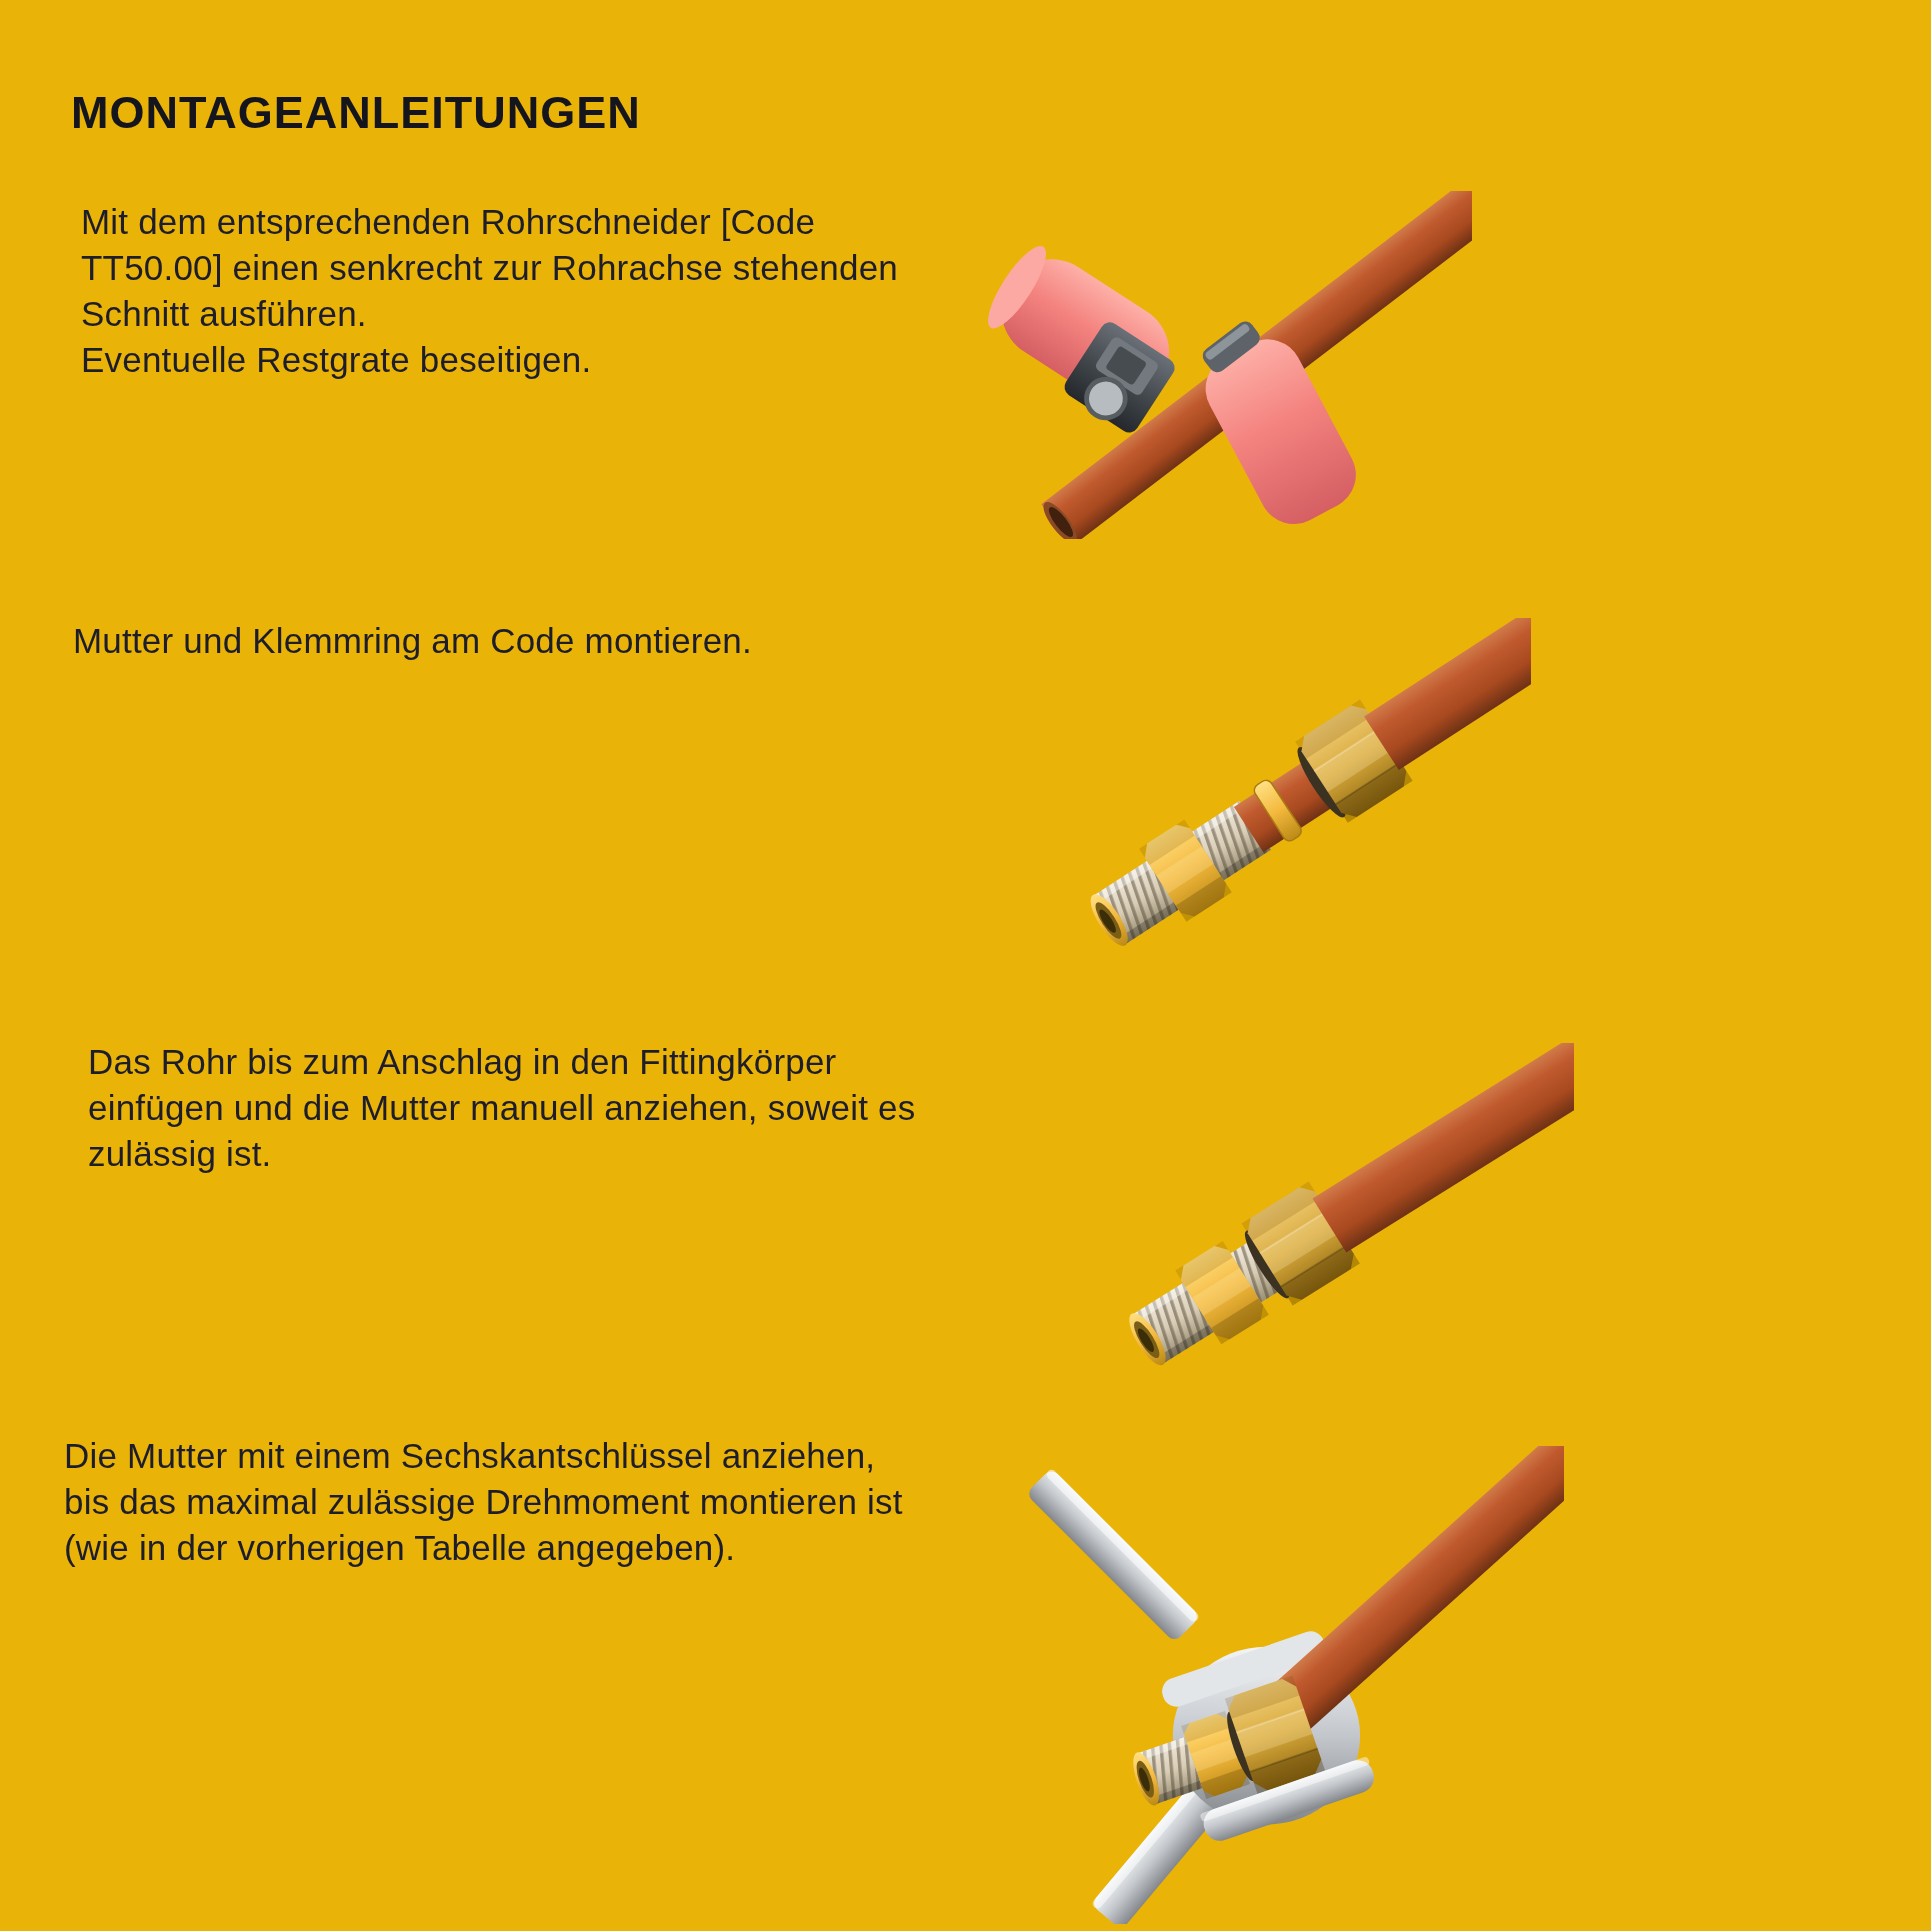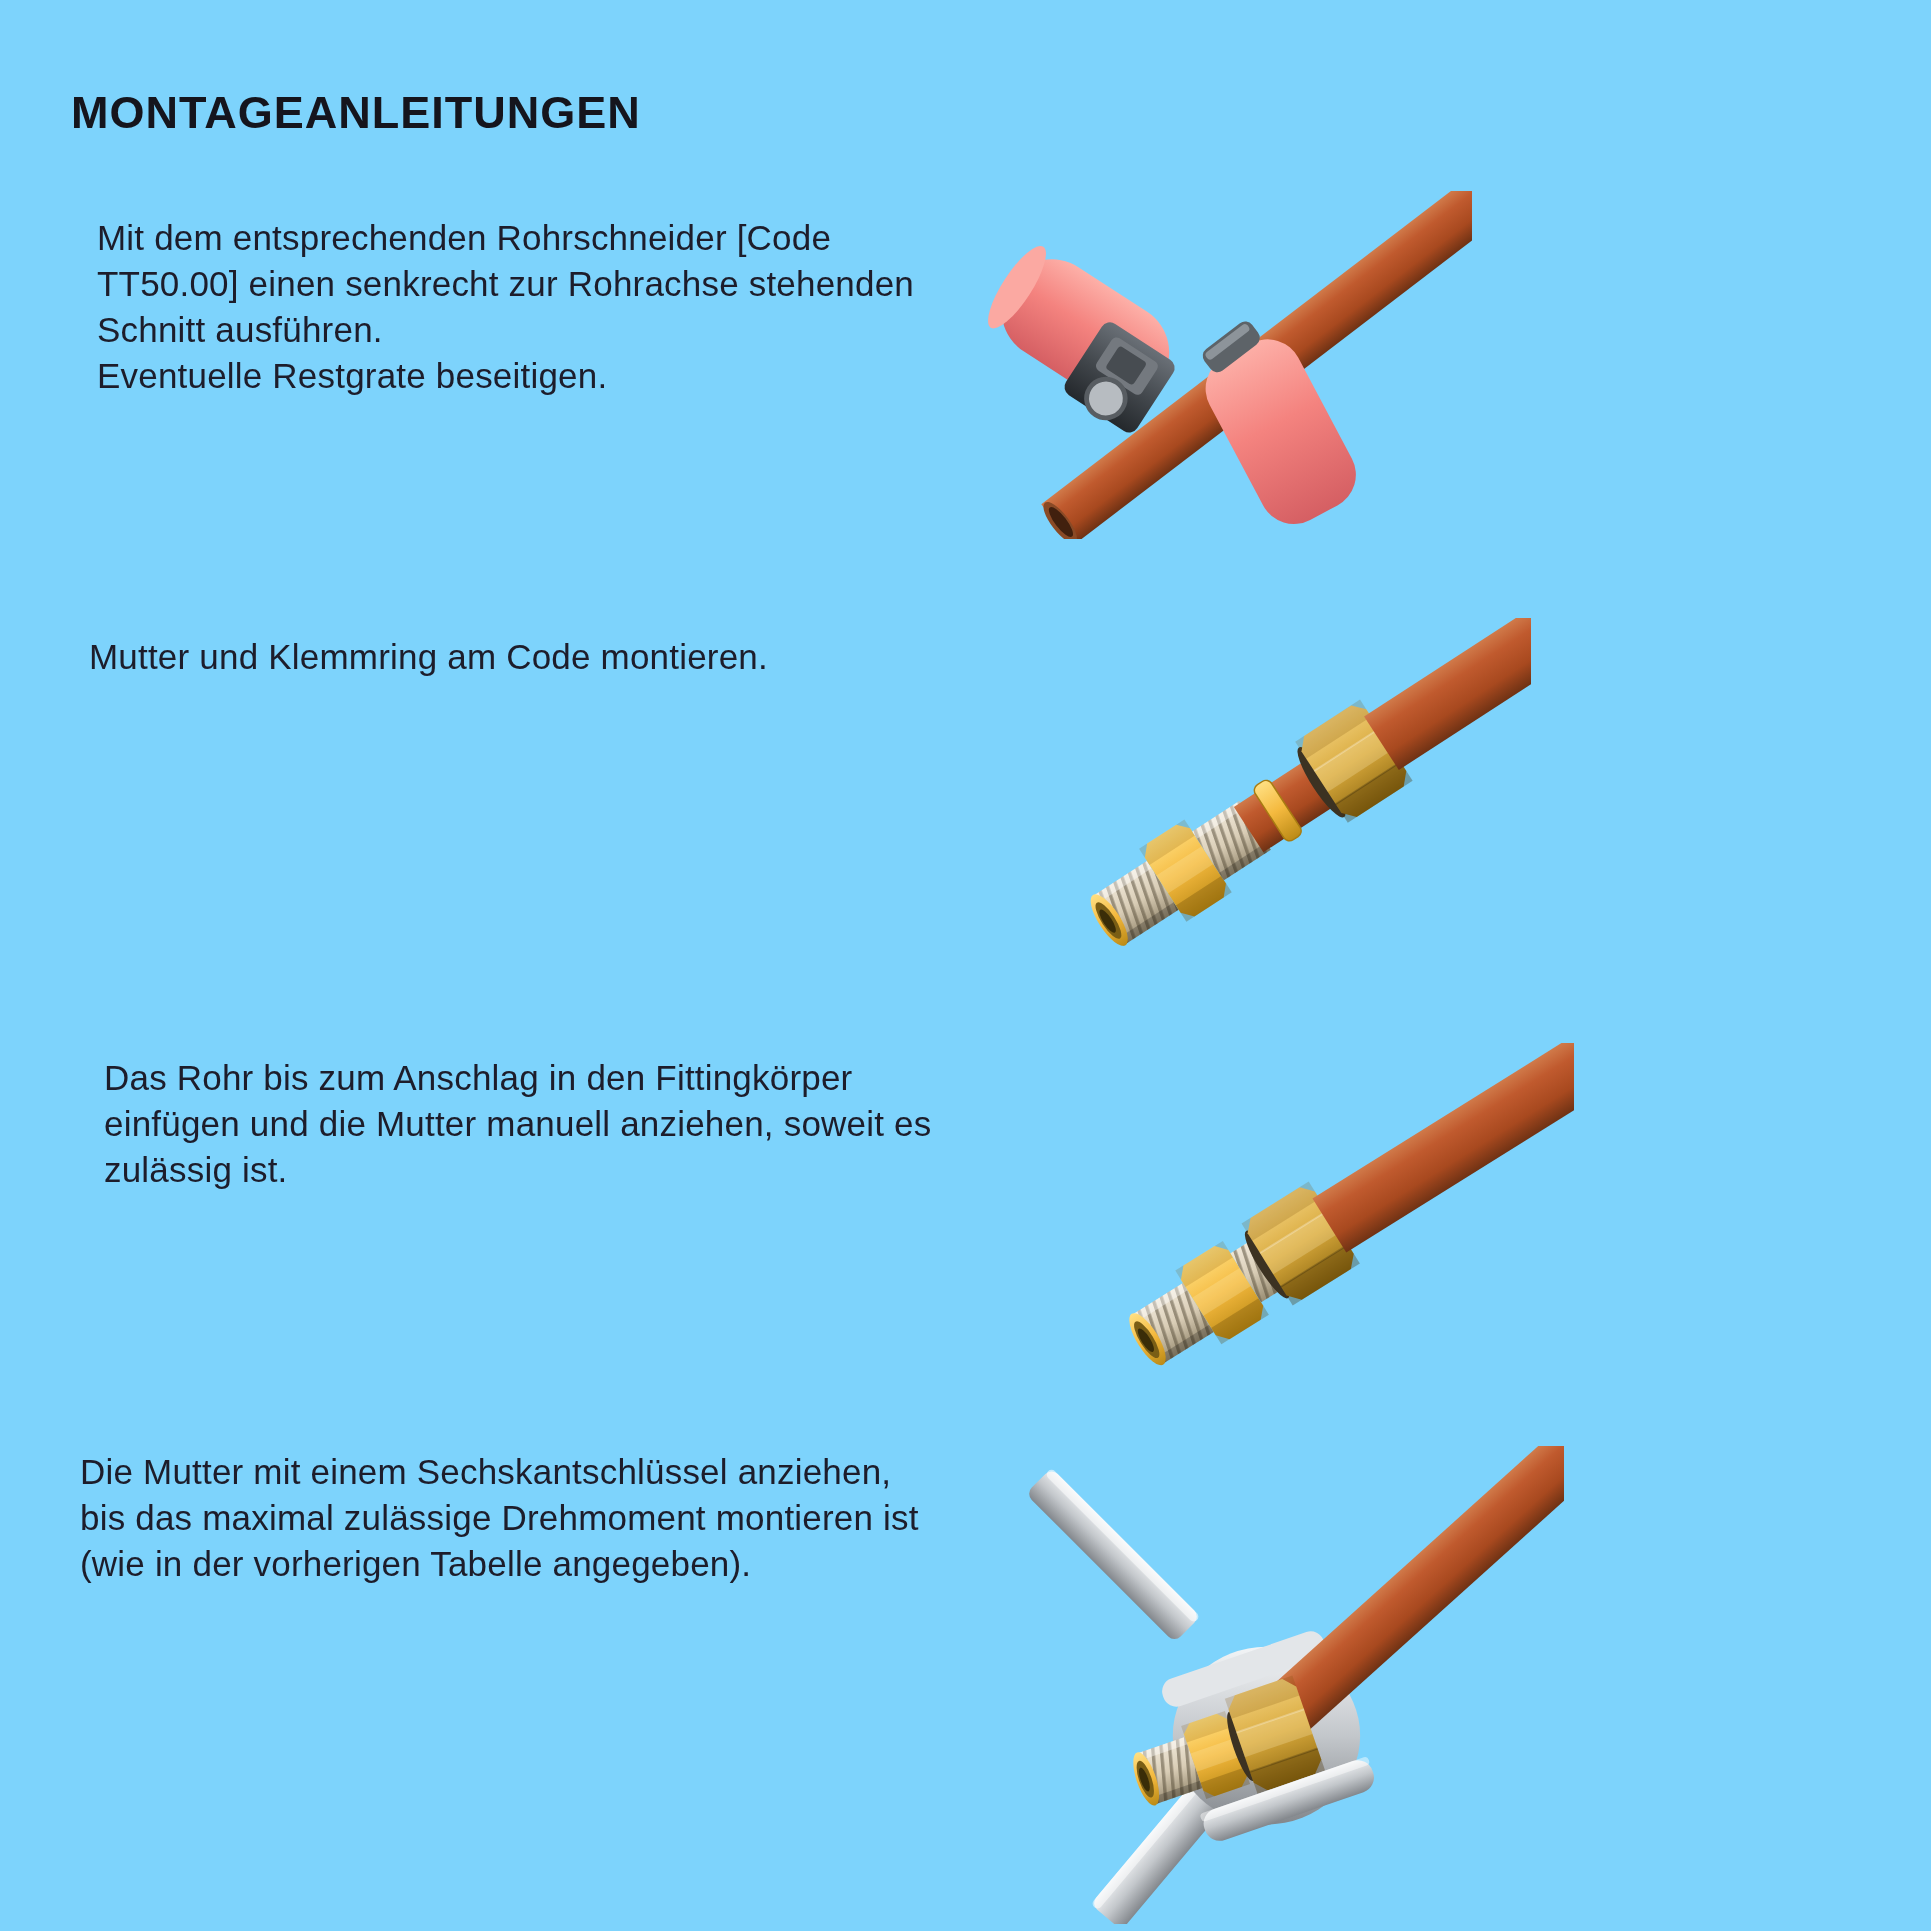--- a/index.html
+++ b/index.html
@@ -1,36 +1,36 @@
 <!DOCTYPE html>
 <html><head>
 <meta charset="utf-8">
 <style>
   html,body{margin:0;padding:0;}
   body{background:#ffffff;}
   .page{
     position:relative;
     width:1931px;height:1931px;
-    background:#7dd3fc;
+    background:#eab308;
     overflow:hidden;
     font-family:"Liberation Sans", sans-serif;
     color:#1b1b26;
   }
   .title{
     position:absolute;
     left:71px;top:87px;
     margin:0;
     font-size:45px;
     font-weight:700;
     letter-spacing:1px;
     color:#15151d;
   }
   .step-text{
     position:absolute;
-    margin:16px;
+    margin:0;
     font-size:35px;
     line-height:46px;
     letter-spacing:0.2px;
     white-space:pre-line;
     color:#1d1d2b;
   }
   .illu{position:absolute;display:block;}
   .defs-holder{position:absolute;width:0;height:0;overflow:hidden;}
 </style>
 </head>

